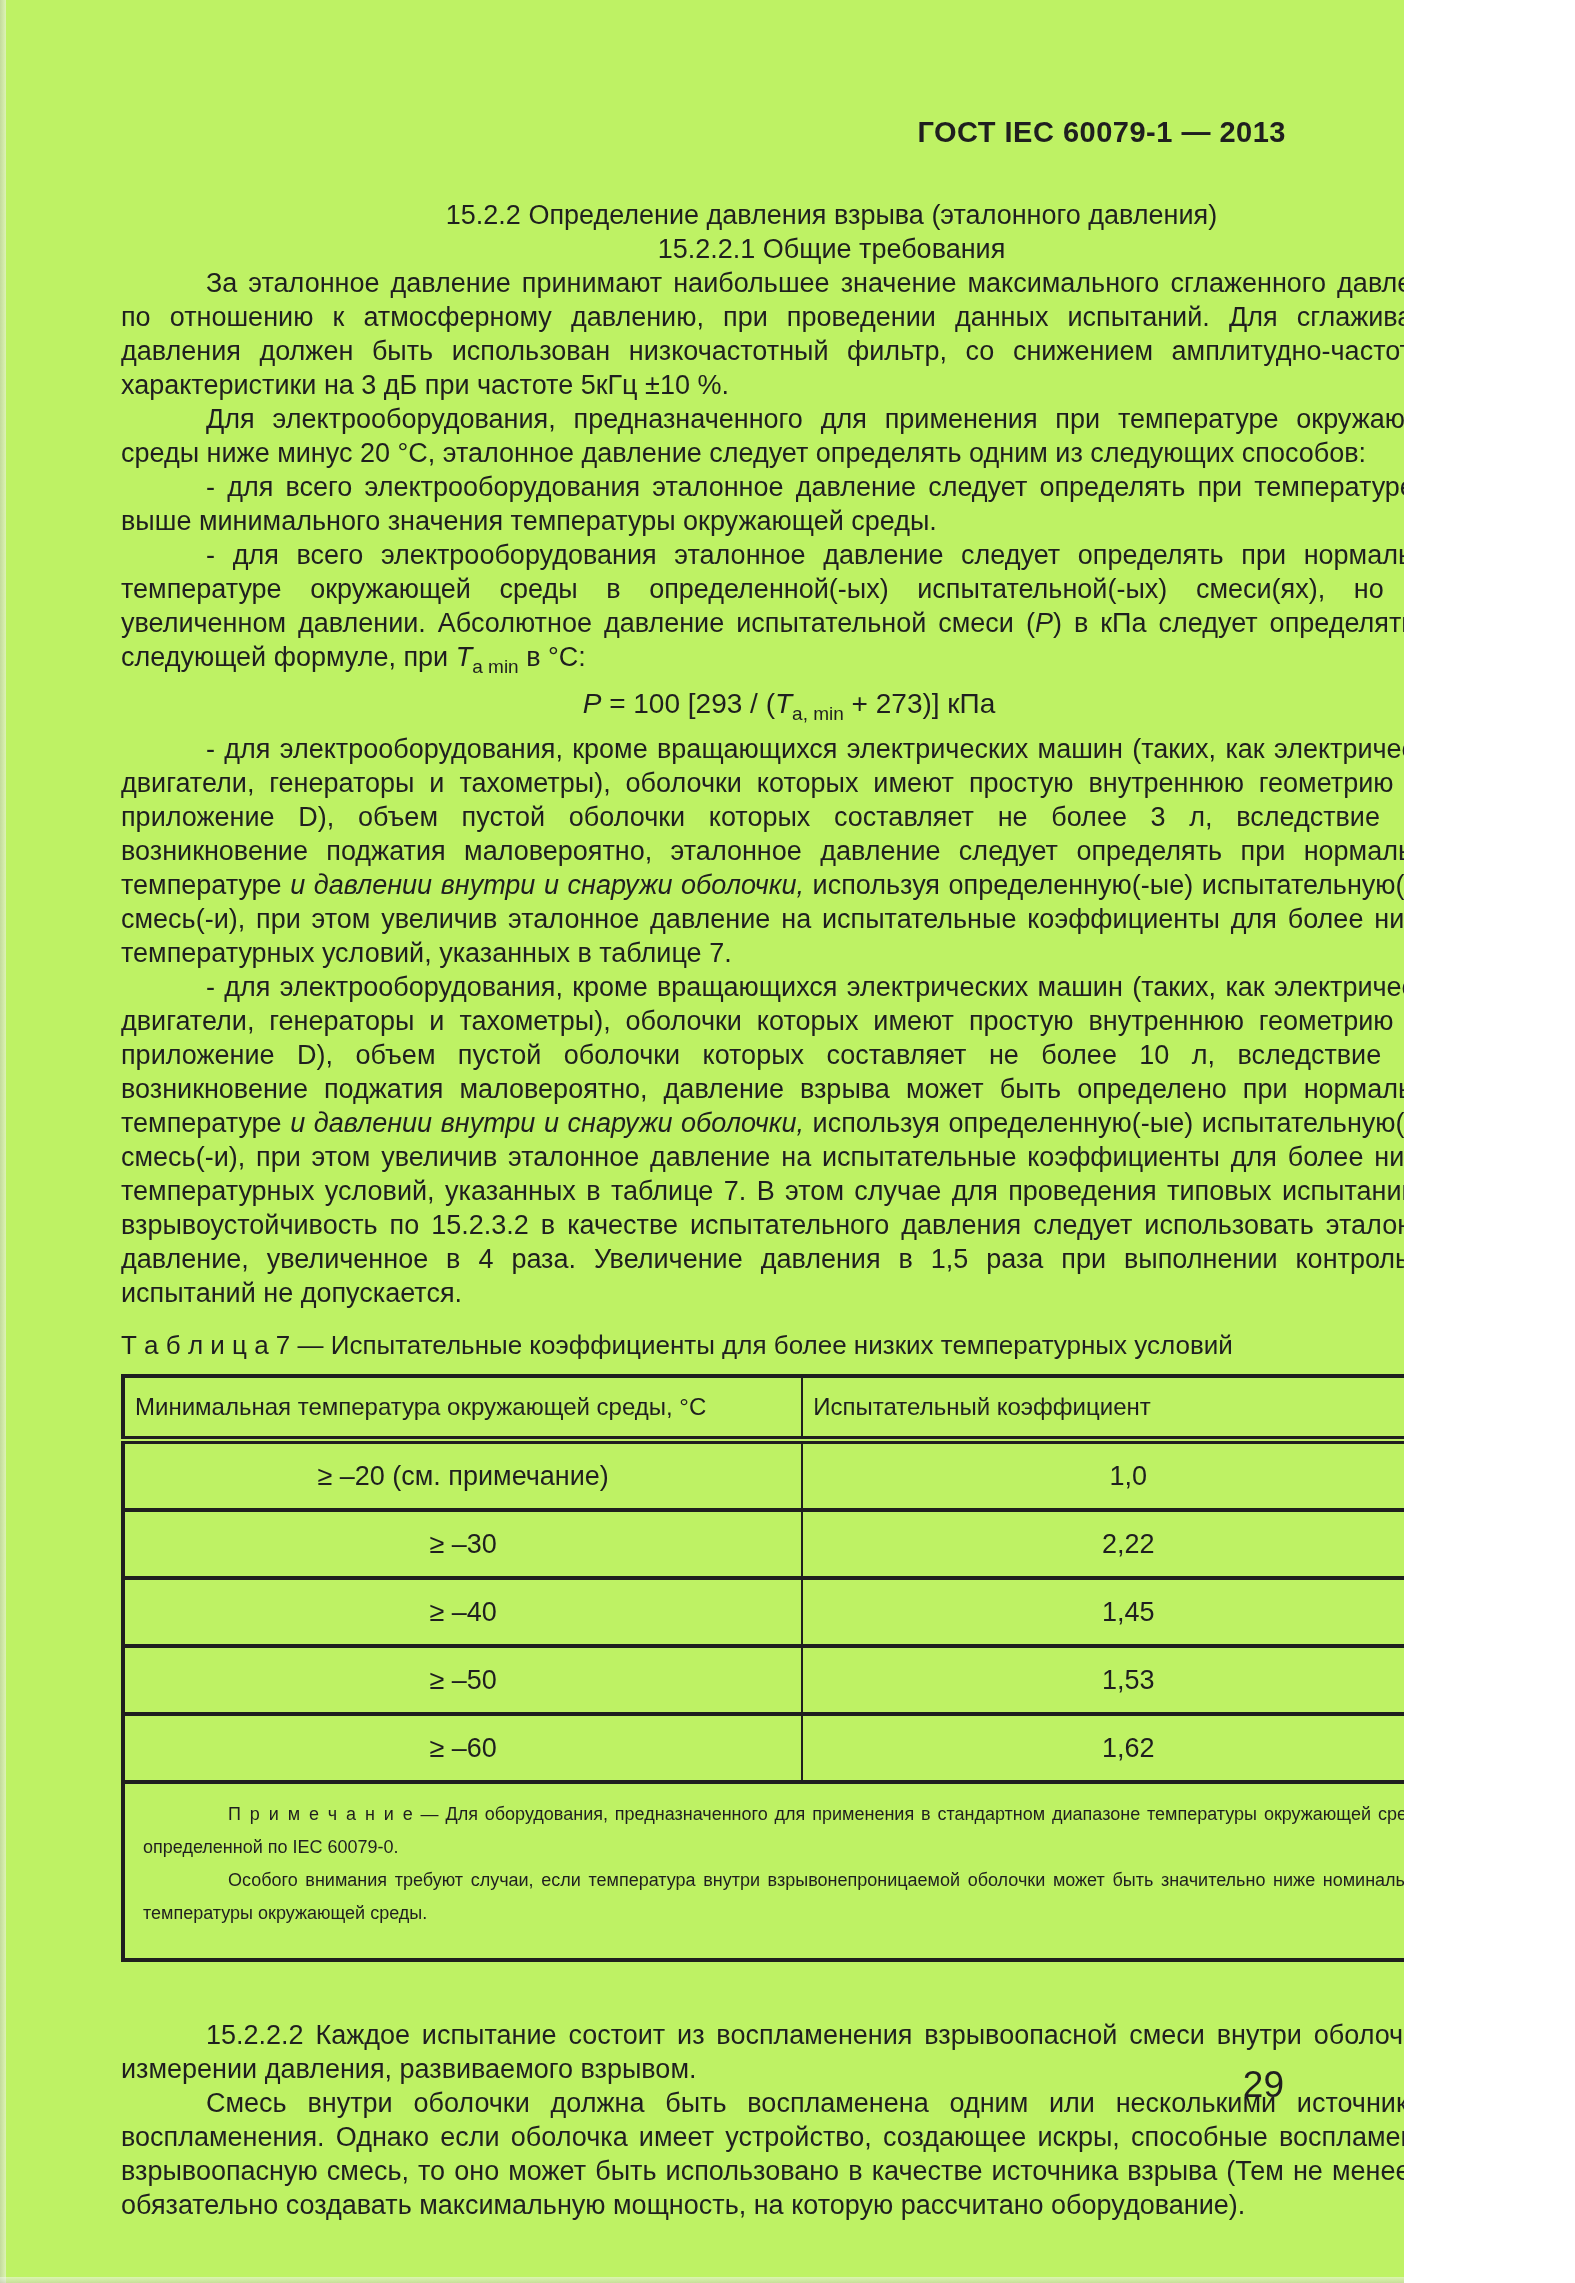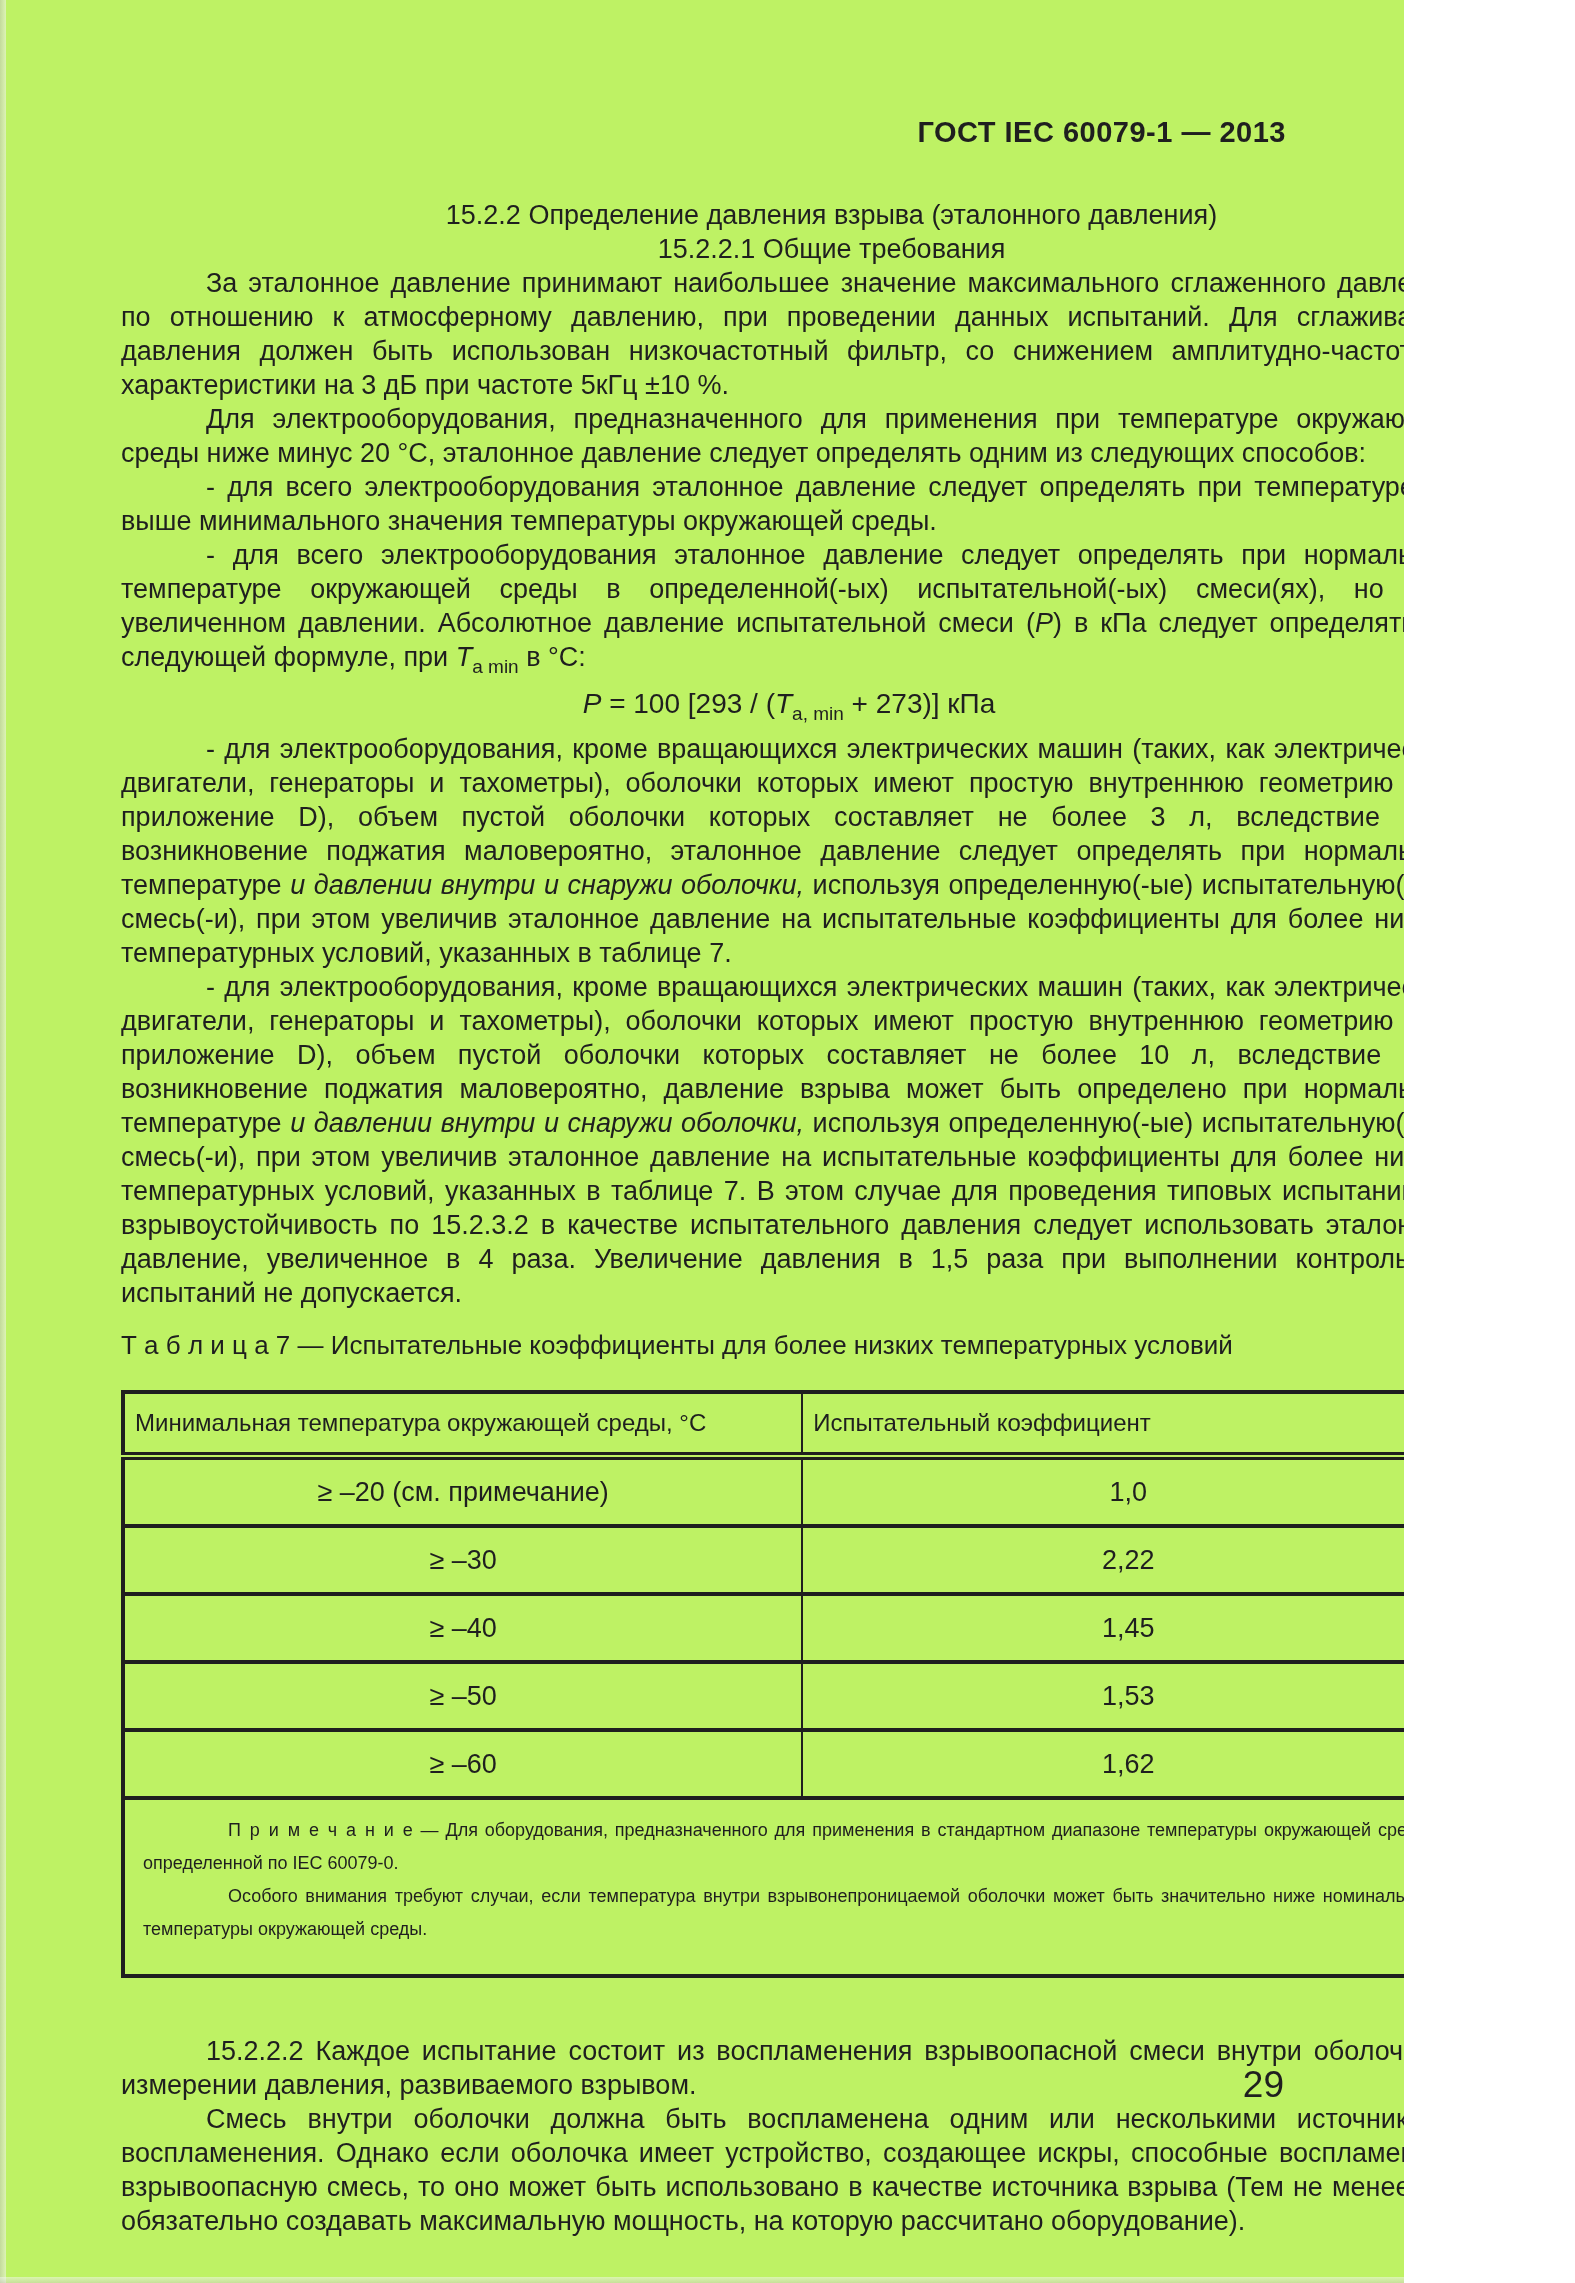--- a/index.html
+++ b/index.html
@@ -35,21 +35,21 @@
   .heading{font-weight:400;text-indent:85px;text-align:center;margin:0;}
   .content p{margin:0;text-indent:85px;}
   .content i{font-style:italic;}
   sub.var-sub{font-size:19px;line-height:0;vertical-align:baseline;position:relative;top:7px;text-align:right;}
   .formula{
     text-align:center;text-indent:0;
     margin:13px 0 11px;
     font-size:28px;
   }
   .table-caption{
-    margin-top:18px;margin-bottom:28px;
+    margin-top:18px;margin-bottom:12px;
     text-indent:0;text-align:left;
     font-size:26px;
   }
   table.coef-table{
     width:100%;
     border-collapse:collapse;
     border:4px solid #1f1f1f;
     table-layout:fixed;
   }
   table.coef-table col.c1{width:51%;}

